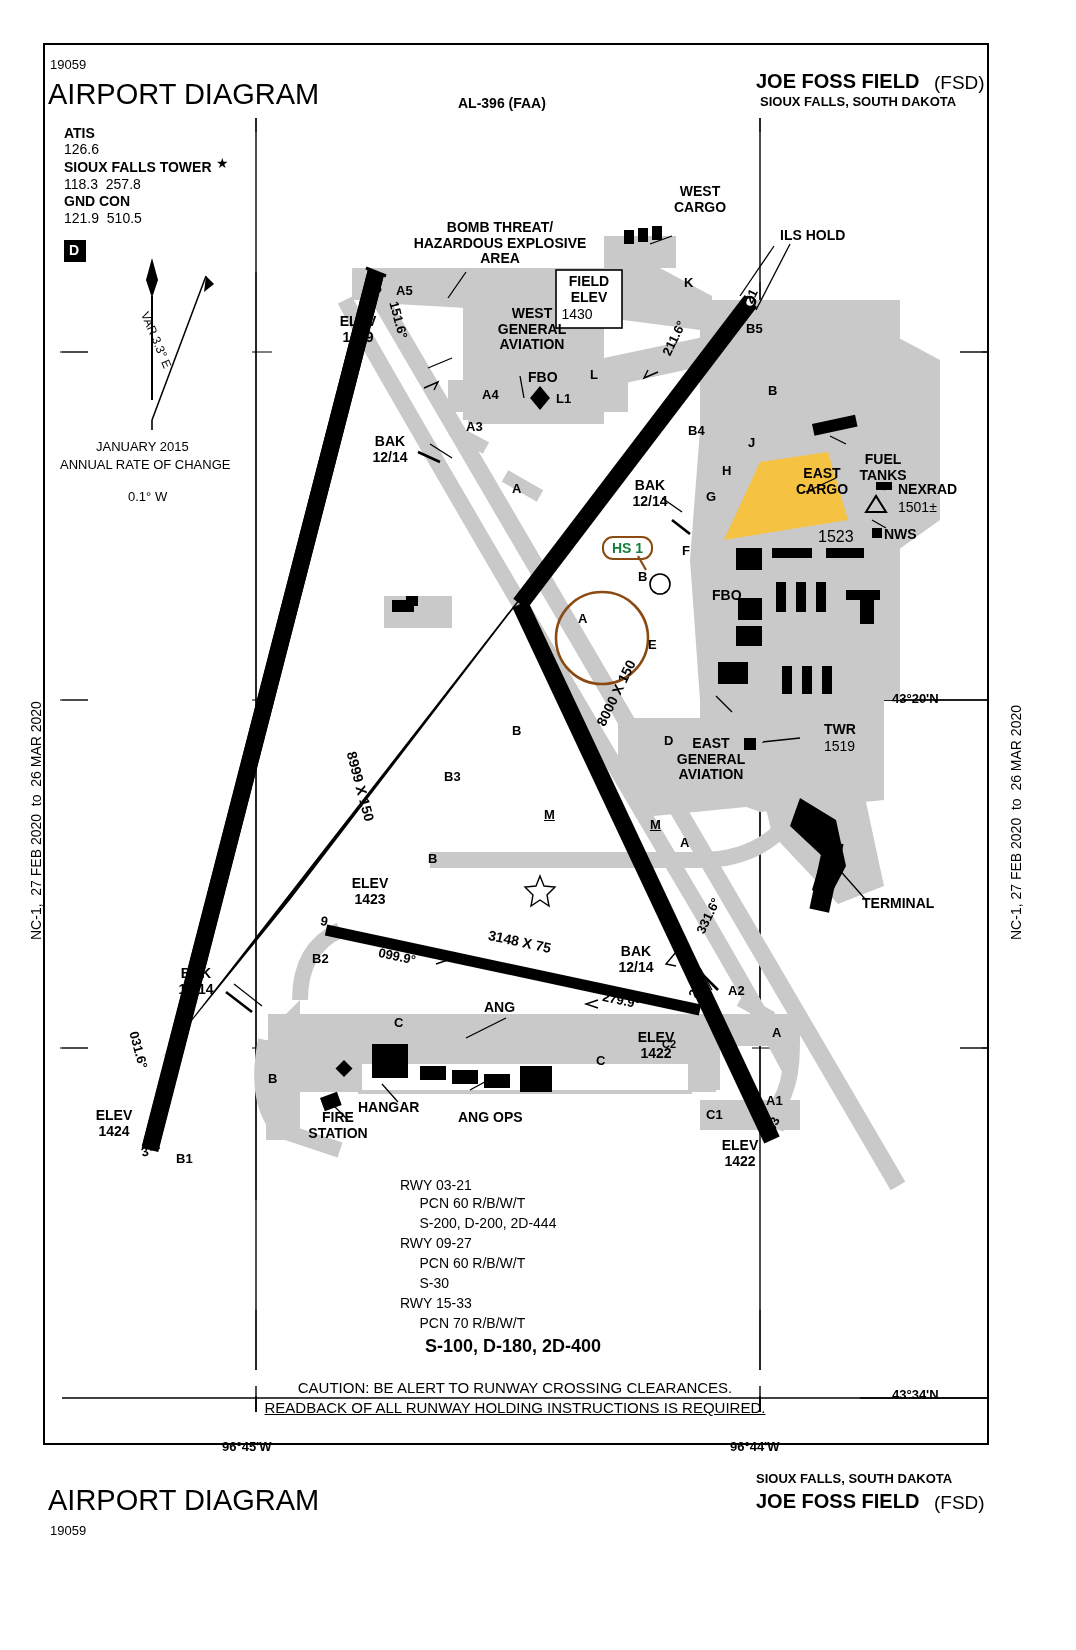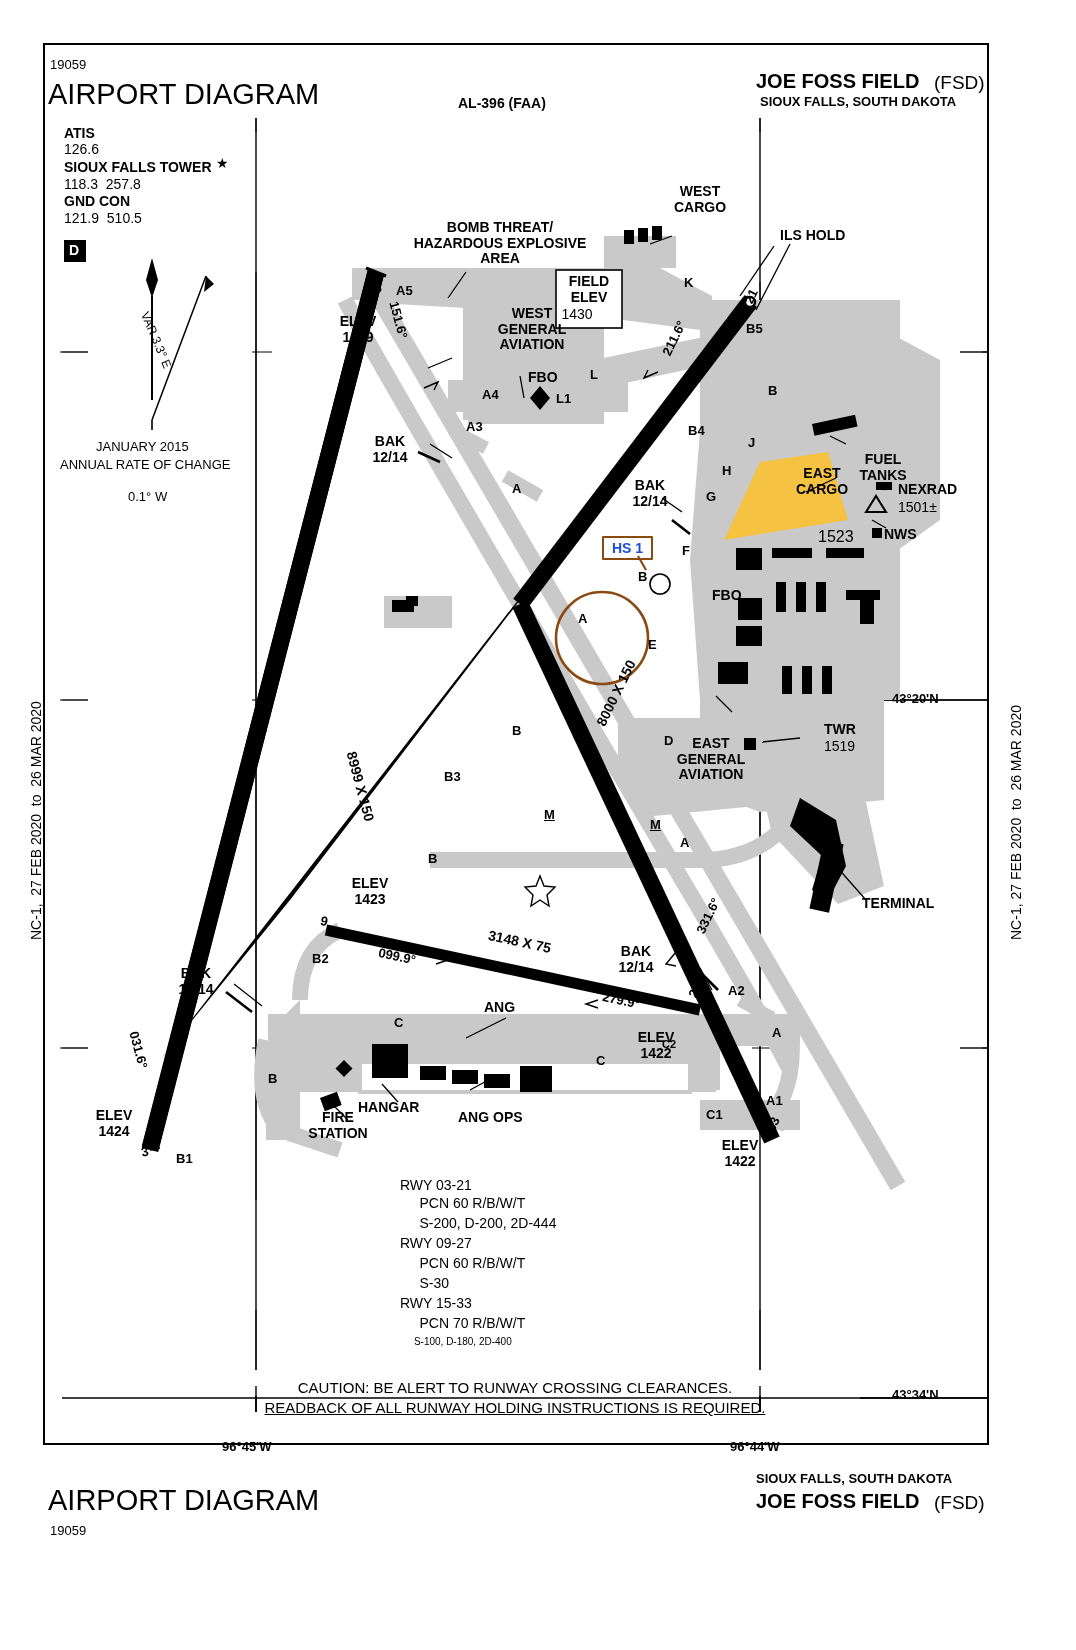--- a/index.html
+++ b/index.html
@@ -7,21 +7,21 @@
   #page{position:relative;width:1076px;height:1650px;overflow:hidden;background:#fff;}
   .t{position:absolute;white-space:pre;line-height:1.12;}
   .bold{font-weight:bold;}
   .ctr{text-align:center;}
   .ul{text-decoration:underline;}
   .vert-l{position:absolute;transform:rotate(-90deg);transform-origin:0 0;white-space:pre;}
   .vert-r{position:absolute;transform:rotate(-90deg);transform-origin:0 0;white-space:pre;}
   svg{position:absolute;left:0;top:0;}
   .pav{fill:#c9c9c9;}
   .bld{fill:#000;}
-  .hsbox{position:absolute;border:2px solid #8a4a12;border-radius:1px;color:#1d4ed8;font-weight:bold;padding:2px 8px;}
+  .hsbox{position:absolute;border:2px solid #8a4a12;border-radius:11px;color:#15803d;font-weight:bold;padding:2px 8px;}
 </style>
 </head>
 <body>
 
 <div id="page">
 
   <svg width="1076" height="1650" viewBox="0 0 1076 1650">
 
     <rect x="44" y="44" width="944" height="1400" fill="none" stroke="#000" stroke-width="2"></rect>
 
@@ -426,21 +426,21 @@
   <div class="t bold" style="left:596px;top:1054px;font-size:13px;">C</div>
 
   <div class="t" style="left:400px;top:1176px;font-size:14px;line-height:1.42;">RWY 03-21</div>
   <div class="t" style="left:400px;top:1196px;font-size:14px;">     PCN 60 R/B/W/T</div>
   <div class="t" style="left:400px;top:1216px;font-size:14px;">     S-200, D-200, 2D-444</div>
   <div class="t" style="left:400px;top:1236px;font-size:14px;">RWY 09-27</div>
   <div class="t" style="left:400px;top:1256px;font-size:14px;">     PCN 60 R/B/W/T</div>
   <div class="t" style="left:400px;top:1276px;font-size:14px;">     S-30</div>
   <div class="t" style="left:400px;top:1296px;font-size:14px;">RWY 15-33</div>
   <div class="t" style="left:400px;top:1316px;font-size:14px;">     PCN 70 R/B/W/T</div>
-  <div class="t" style="left:400px;top:1336px;font-size:10px;">     S-100, D-180, 2D-400</div>
+  <div class="t" style="left:400px;top:1336px;font-size:18px;font-weight:bold;">     S-100, D-180, 2D-400</div>
 
   <div class="t ctr" style="left:130px;top:1380px;width:770px;font-size:15px;">CAUTION: BE ALERT TO RUNWAY CROSSING CLEARANCES.</div>
   <div class="t ctr ul" style="left:130px;top:1400px;width:770px;font-size:15px;">READBACK OF ALL RUNWAY HOLDING INSTRUCTIONS IS REQUIRED.</div>
 
   <div class="t bold" style="left:892px;top:692px;font-size:13px;">43°20'N</div>
   <div class="t bold" style="left:892px;top:1388px;font-size:13px;">43°34'N</div>
   <div class="t bold" style="left:222px;top:1440px;font-size:13px;">96°45'W</div>
   <div class="t bold" style="left:730px;top:1440px;font-size:13px;">96°44'W</div>
 
   <div class="vert-l" style="left:28px;top:940px;font-size:14px;">NC-1,  27 FEB 2020  to  26 MAR 2020</div>

